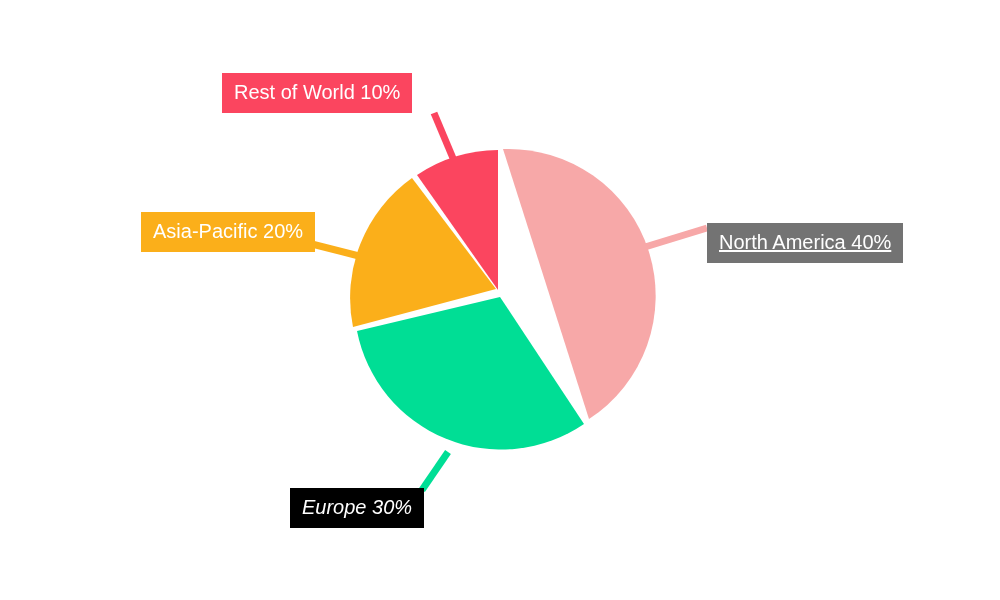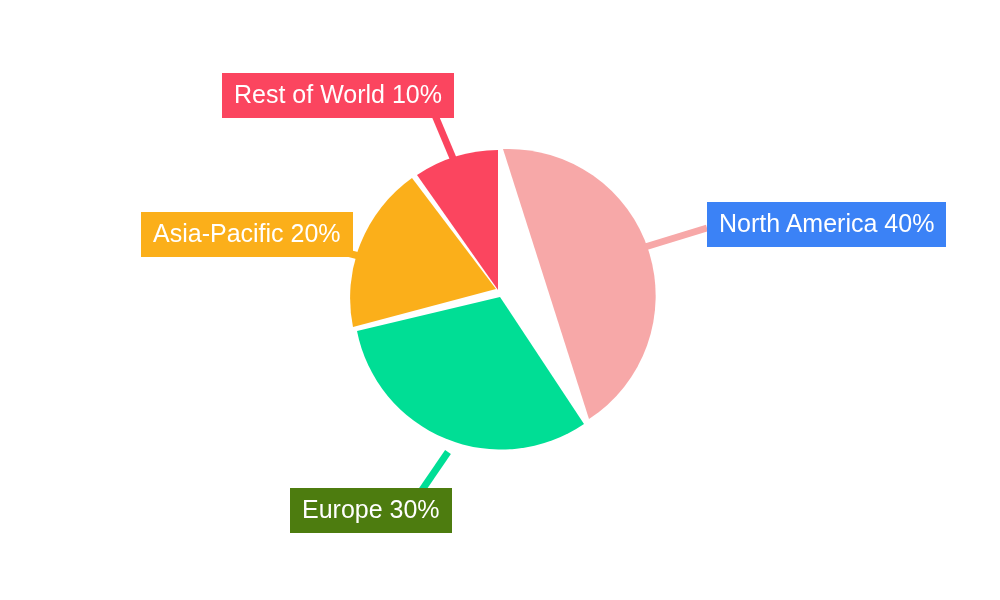--- a/index.html
+++ b/index.html
@@ -23,21 +23,21 @@
   }
   svg#pie-svg {
     position: absolute;
     left: 0;
     top: 0;
     display: block;
   }
   .label-box {
     position: absolute;
     color: #ffffff;
-    font-size: 25px;
+    font-size: 20px;
     line-height: 1;
     padding: 9px 12px 11px 12px;
     white-space: nowrap;
     font-family: "Liberation Sans", sans-serif;
     box-sizing: border-box;
   }
 </style>
 </head>
 <body>
 
@@ -52,21 +52,21 @@
 
     <path d="M 503 149 A 147 147 0 0 1 589 419 Z" fill="#f7a8a8"></path>
 
     <path d="M 584 424 A 147 147 0 0 1 357 331 L 500 297 Z" fill="#00de95"></path>
 
     <path d="M 353 327 A 147 147 0 0 1 412 178 L 496 289 Z" fill="#fbaf1a"></path>
 
     <path d="M 417 175 A 147 147 0 0 1 498 150 L 498 290 Z" fill="#fb455f"></path>
   </svg>
 
-  <div class="label-box" style="left:707px; top:202px; background:#3b82f6;">North America 40%</div>
+  <div class="label-box" style="left:707px; top:223px; background:#737373;text-decoration:underline;">North America 40%</div>
 
-  <div class="label-box" style="left:290px; top:488px; background:#4d7c0f;">Europe 30%</div>
+  <div class="label-box" style="left:290px; top:488px; background:#000000;font-style:italic;">Europe 30%</div>
 
   <div class="label-box" style="left:100px; top:212px; background:#fbaf1a;margin-left:41px;">Asia-Pacific 20%</div>
 
   <div class="label-box" style="left:222px; top:73px; background:#fb455f;">Rest of World 10%</div>
 
 </div>
 
 </body></html>

